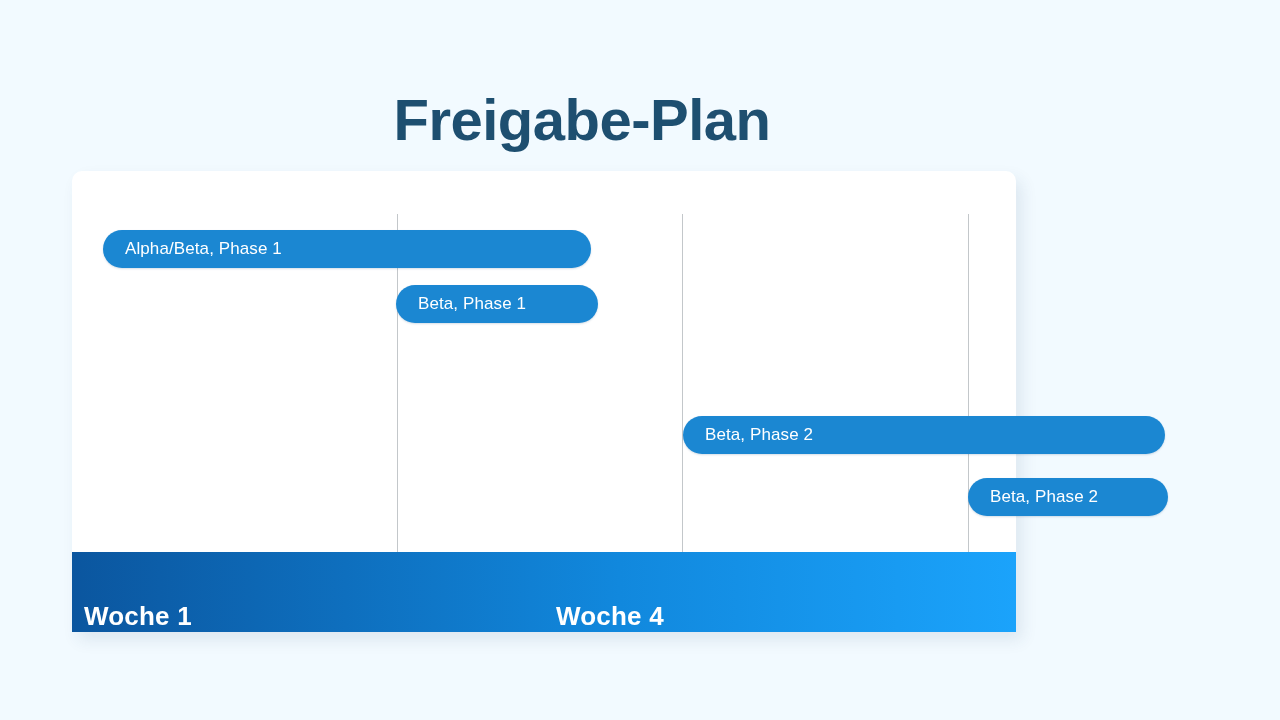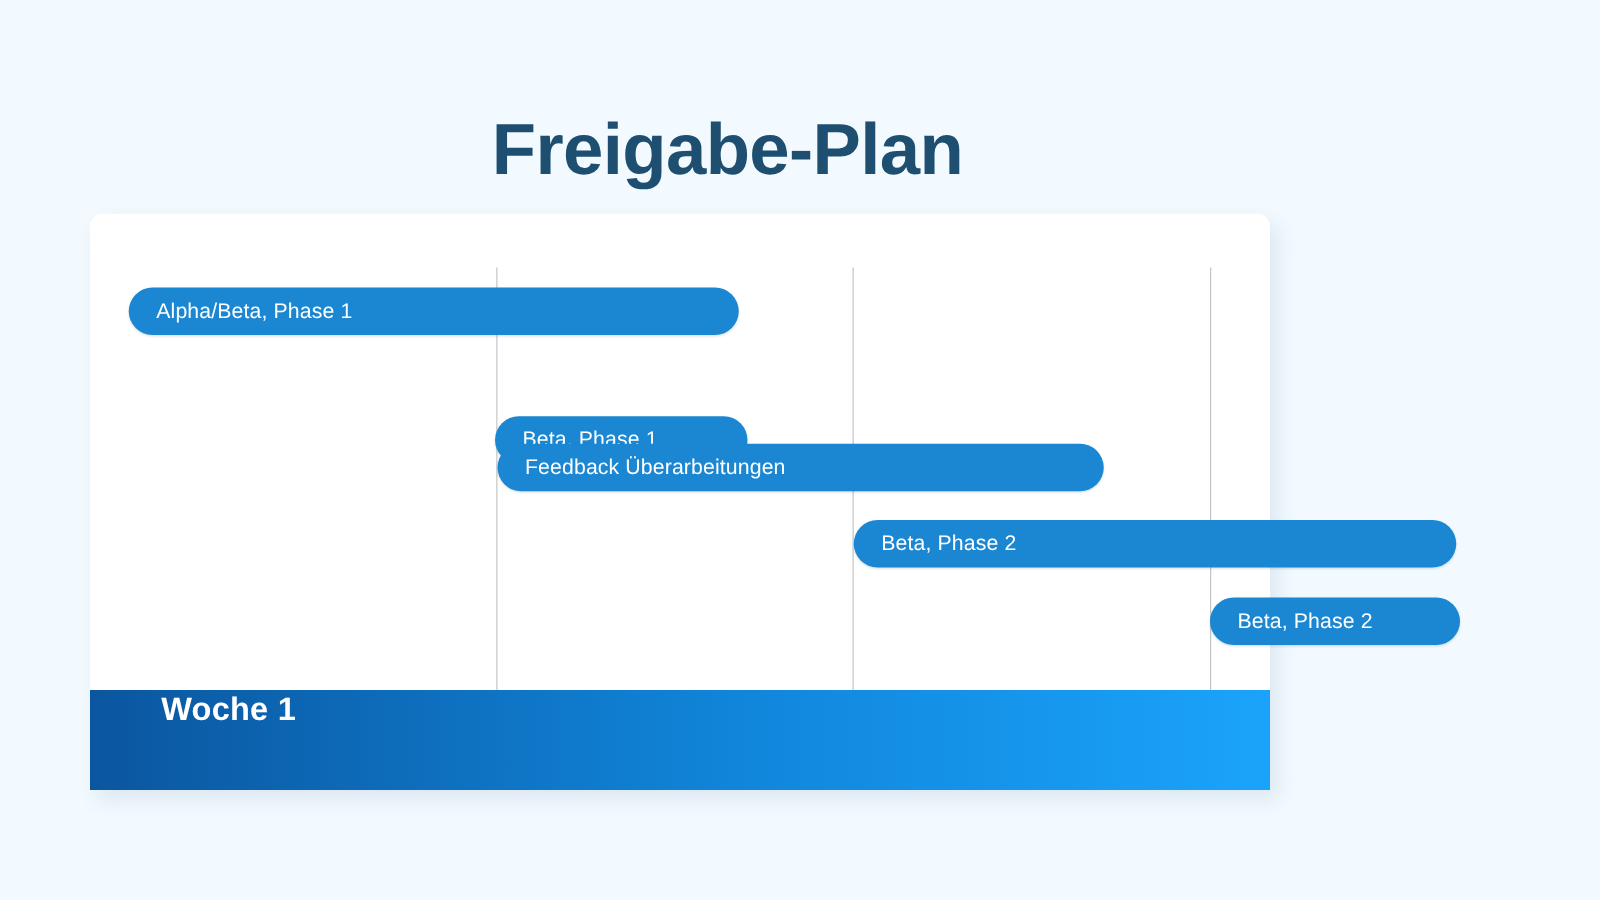--- a/index.html
+++ b/index.html
@@ -99,24 +99,23 @@
     bottom: 0;
     width: 100%;
     height: 80px;
     background: linear-gradient(90deg, #0b569f 0%, #1188dd 58%, #1ba3fb 100%);
     display: flex;
     border-radius: 0;
   }
   .axis-cell {
     flex: 1 1 0;
     display: flex;
-    align-items: flex-start;
+    align-items: flex-end;
     box-sizing: border-box;
-    padding-left: 41px;
-    margin-left: 16px;
+    padding-left: 12px;
   }
   .axis-label {
     color: #ffffff;
     font-size: 26px;
     font-weight: 700;
     white-space: nowrap;
     letter-spacing: 0.2px;
   }
 </style>
 </head>
@@ -131,35 +130,35 @@
     <div class="gridlines" id="gridline-group">
         <div class="gridline" style="left: 325px;"></div>
         <div class="gridline" style="left: 610px;"></div>
         <div class="gridline" style="left: 896px;"></div>
       </div>
 
     <div class="plot" id="plot-area">
         <div class="bar" style="left: 31px; width: 488px; top: 59px;">
           <span class="bar-label">Alpha/Beta, Phase 1</span>
         </div>
-        <div class="bar" style="left: 324px; width: 202px; top: 114px; margin-top: 48px;">
+        <div class="bar" style="left: 324px; width: 202px; top: 114px;">
           <span class="bar-label">Beta, Phase 1</span>
-        </div>
-        <div class="bar" style="left: 326px; width: 485px; top: 184px;">
-          <span class="bar-label">Feedback Überarbeitungen</span>
         </div>
         <div class="bar" style="left: 611px; width: 482px; top: 245px;">
           <span class="bar-label">Beta, Phase 2</span>
         </div>
         <div class="bar" style="left: 896px; width: 200px; top: 307px;">
           <span class="bar-label">Beta, Phase 2</span>
         </div>
       </div>
 
     <div class="axis" id="axis-row">
         <div class="axis-cell">
           <span class="axis-label">Woche 1</span>
         </div>
+        <div class="axis-cell">
+          <span class="axis-label">Woche 4</span>
+        </div>
       </div>
 
   </div>
 
 </div>
 
 </body></html>

